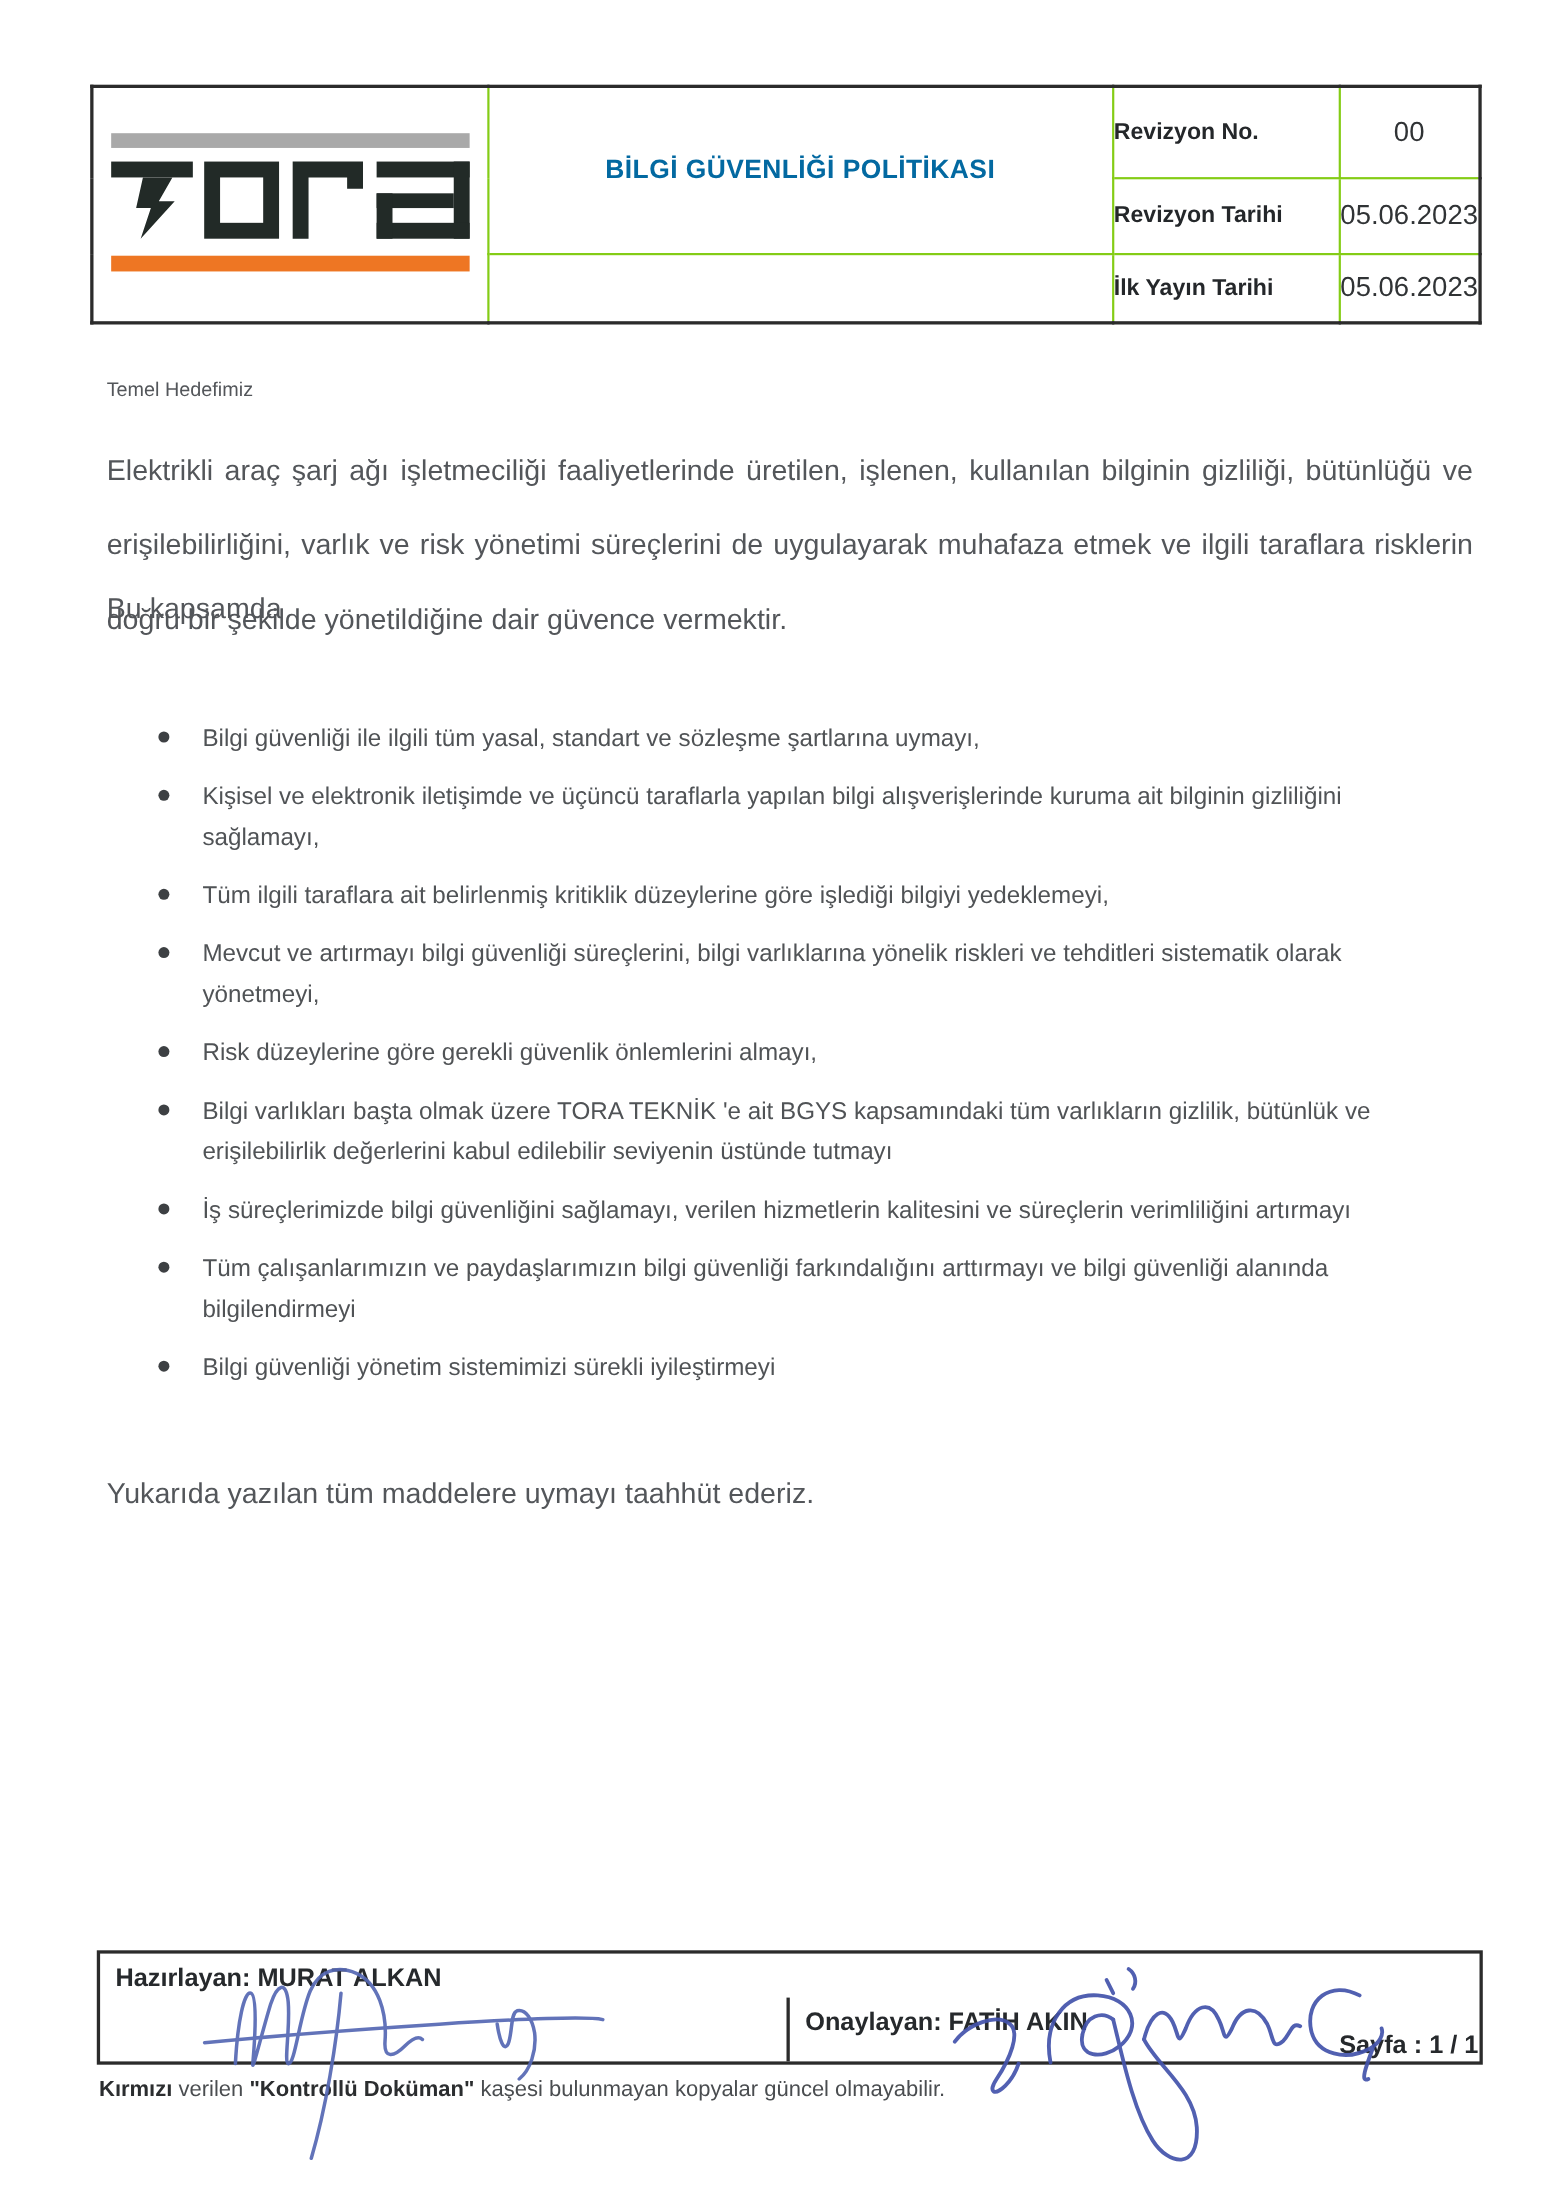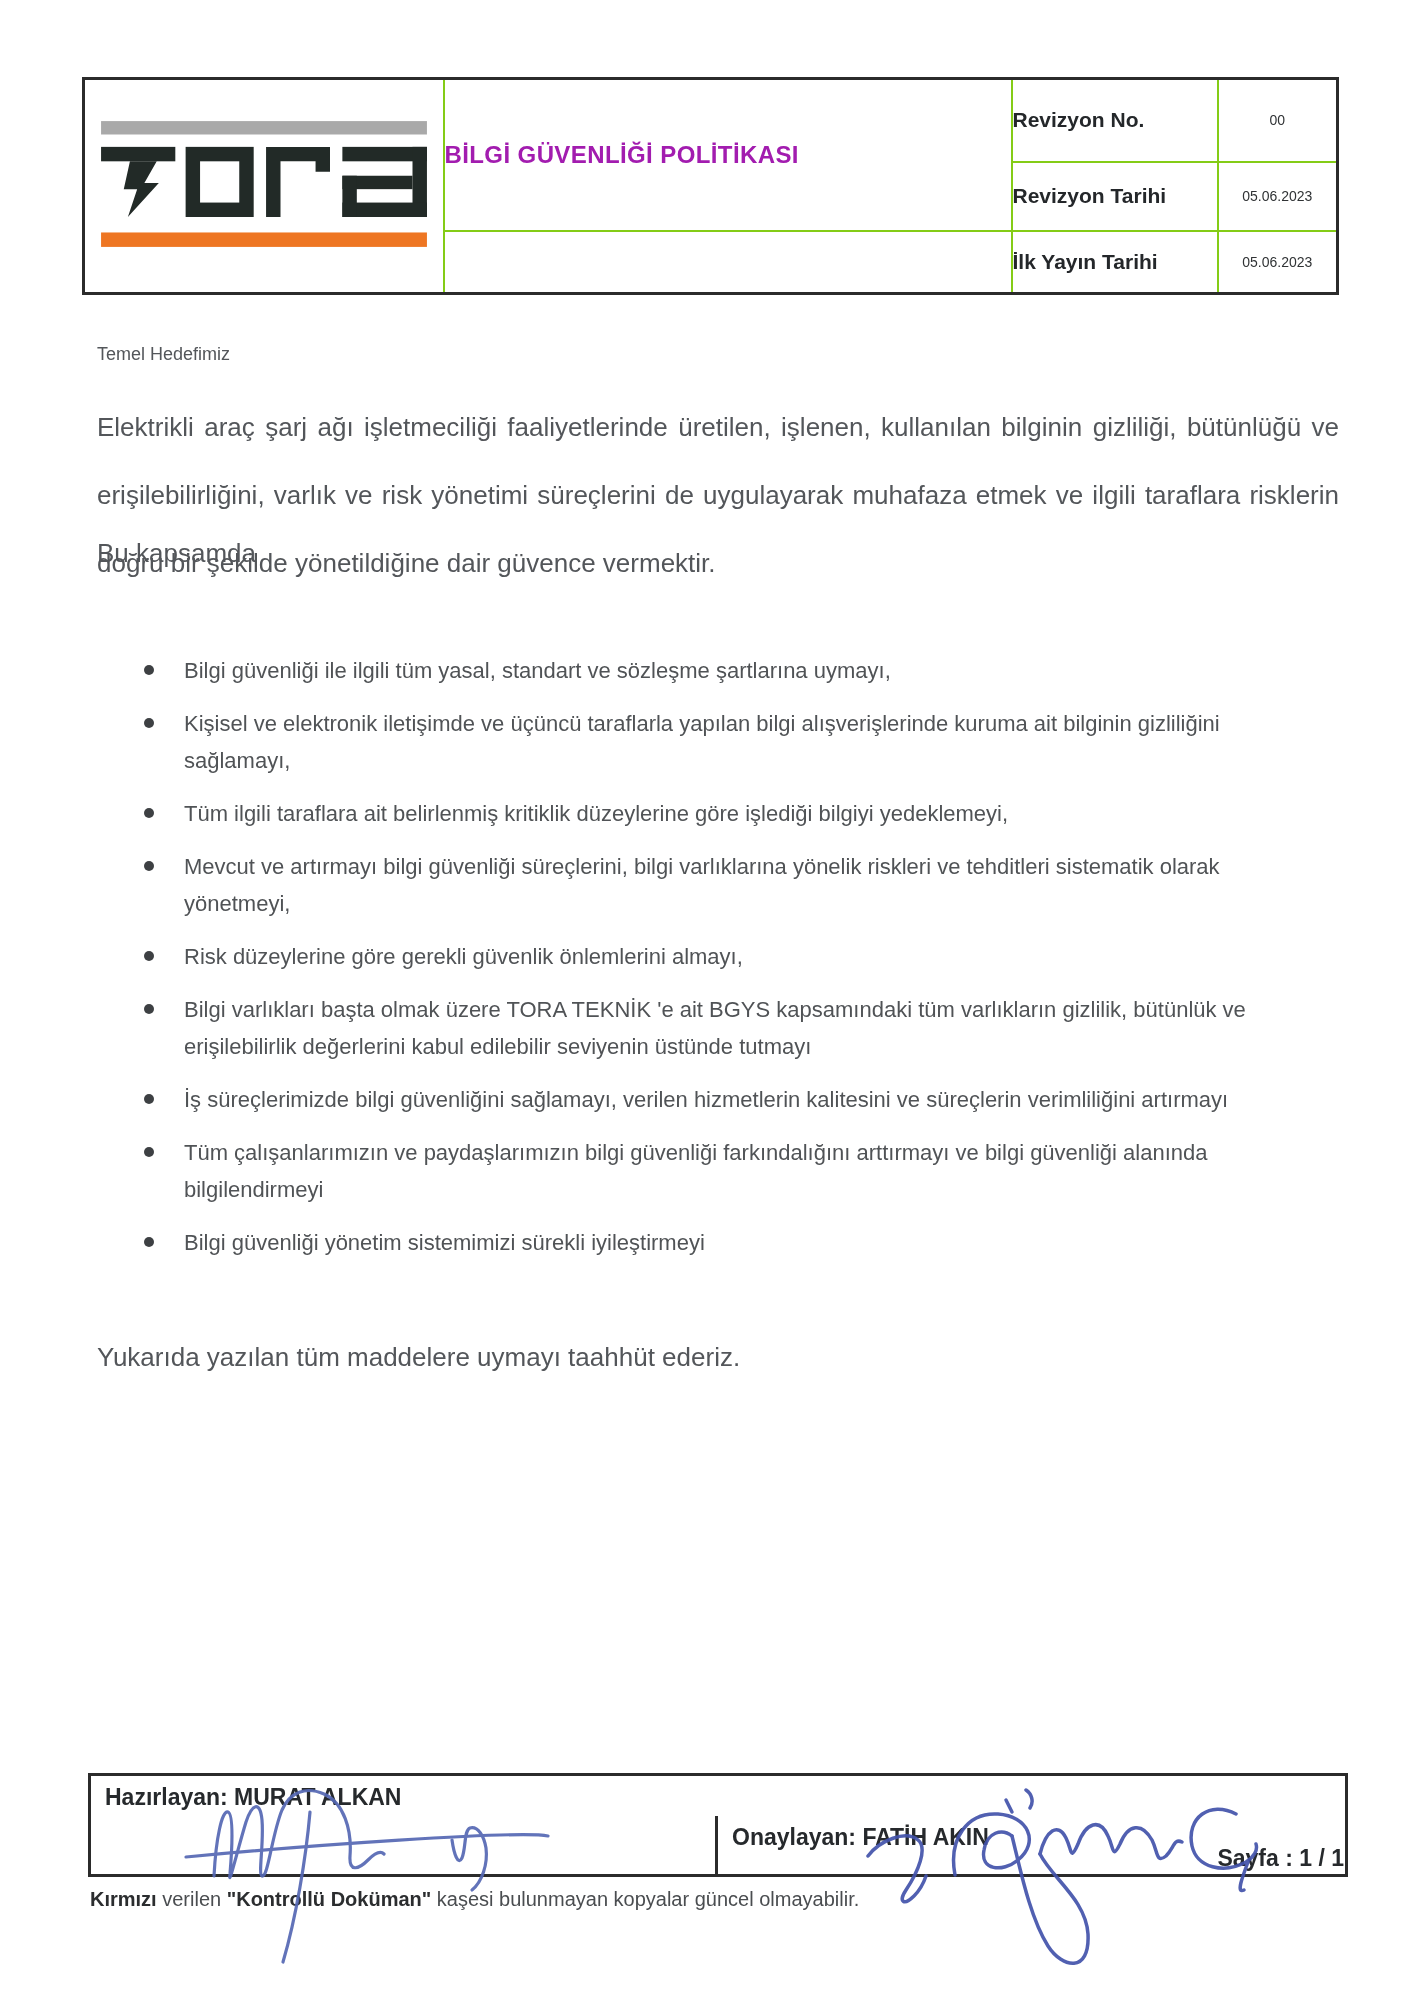--- a/index.html
+++ b/index.html
@@ -13,27 +13,27 @@
   }
   
   table.hdr{
     position:absolute;left:82px;top:77px;
     border-collapse:collapse;table-layout:fixed;
     border:3px solid #2b2b2b;
   }
   table.hdr td{border:2px solid #84cc16;vertical-align:middle;padding:0;}
   td.logo-cell{text-align:center;}
   td.title-cell{
-    text-align:left;font-weight:bold;font-size:24px;color:#a21caf;
+    text-align:center;font-weight:bold;font-size:24px;color:#0369a1;
     letter-spacing:0.4px;
   }
   td.label-cell{
     font-weight:bold;font-size:21px;color:#24272a;padding-left:13px;
   }
-  td.value-cell{text-align:center;font-size:14px;color:#303335;}
+  td.value-cell{text-align:center;font-size:25px;color:#303335;}
   
   .heading{
     position:absolute;left:97px;top:344px;
     font-size:18px;color:#53565a;
   }
   .intro{
     position:absolute;left:97px;top:393px;width:1242px;
     font-size:26px;line-height:68px;color:#53565a;text-align:justify;
   }
   .scope{

